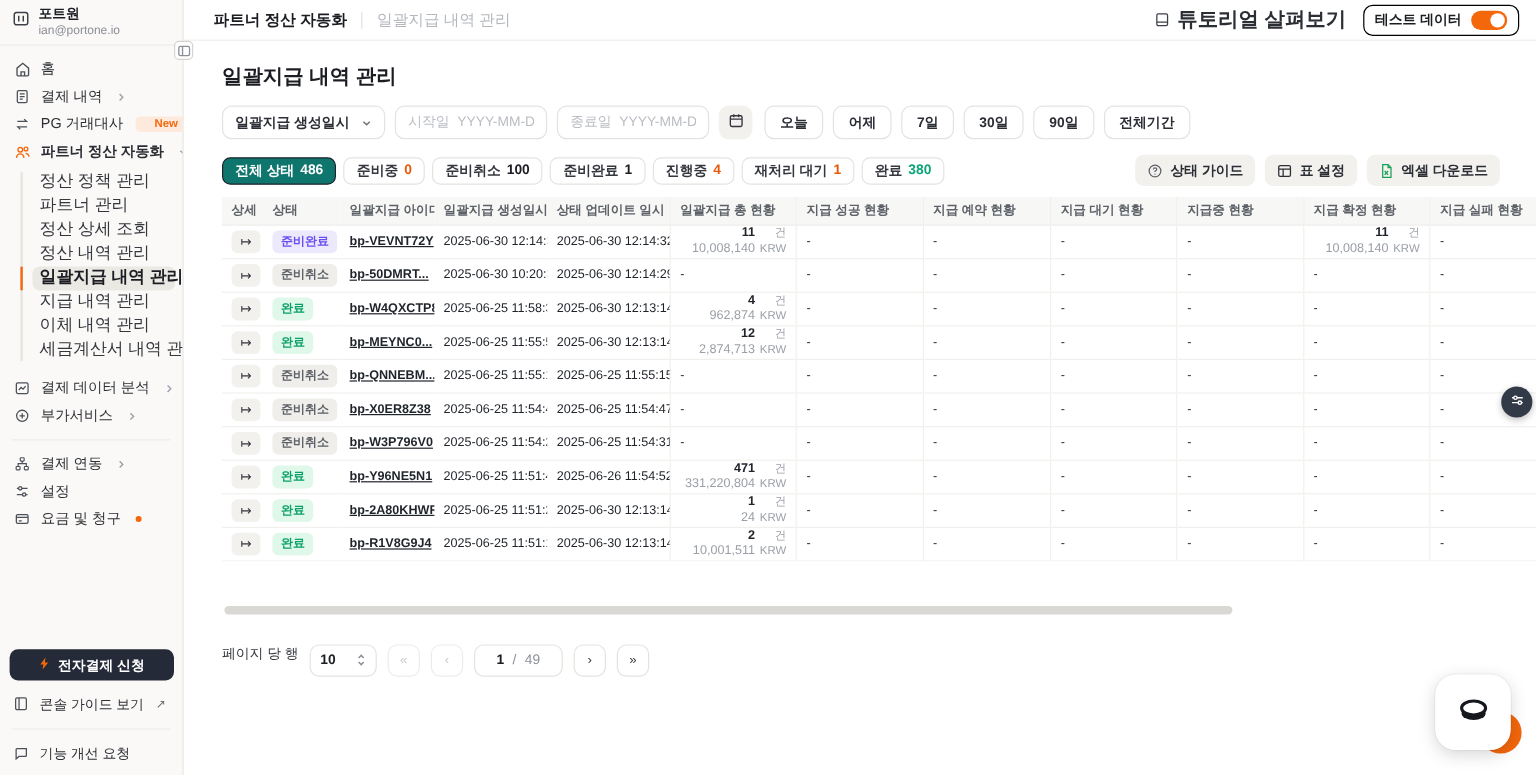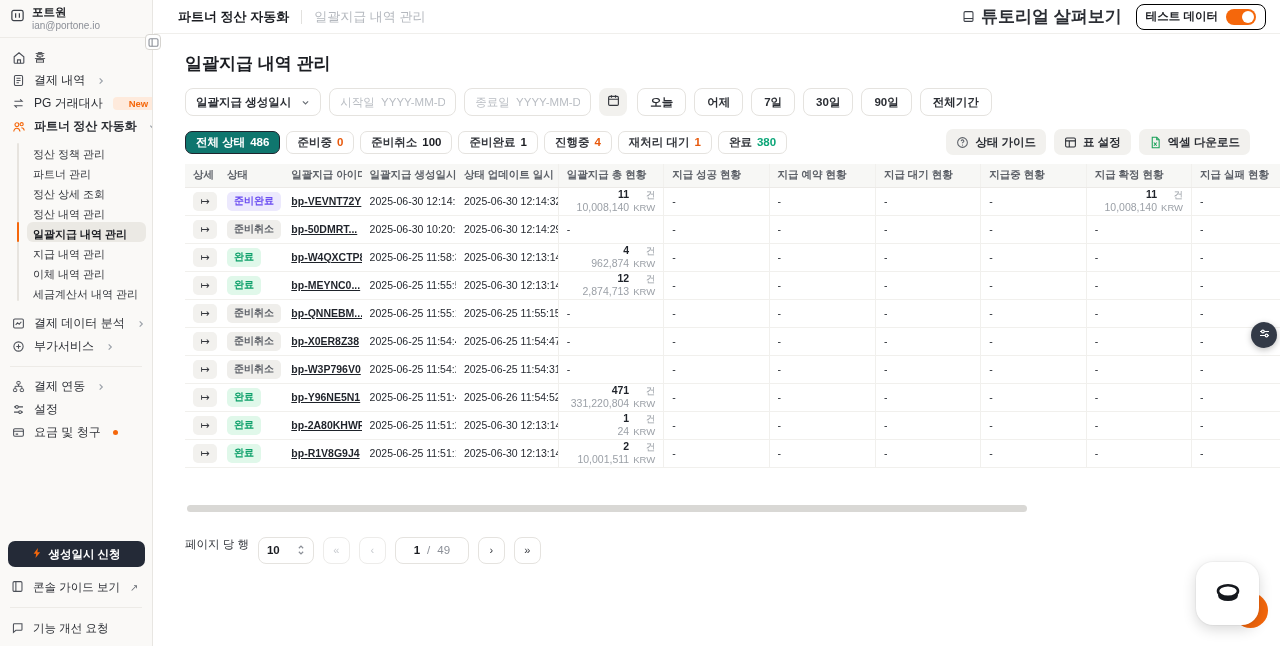--- a/index.html
+++ b/index.html
@@ -18,22 +18,22 @@
   .mi { position:relative; display:flex; align-items:center; gap:8px; height:23px; padding:0 7px; font-size:12px;
         color:#2b2e34; border-radius:6px; cursor:pointer; white-space:nowrap; }
   .mi .ic { width:15px; height:15px; display:flex; align-items:center; justify-content:center; color:#4c5058; flex:0 0 15px; }
   .mi-active .ic { color:#f5670b; }
   .mi-active .mi-label { font-weight:700; }
   .mi-arrow { color:#9aa0a8; display:flex; margin-left:4px; }
   .new-badge { font-size:9.5px; font-weight:700; color:#f5670b; background:#feeadc; border-radius:4px; padding:1px 16px; margin-left:2px; }
   .noti-dot { width:5px; height:5px; border-radius:50%; background:#f5670b; margin-left:4px; }
   .submenu { position:relative; margin:4px 0 8px 0; }
   .submenu-line { position:absolute; left:17px; top:1px; bottom:1px; width:2px; background:#e7e4df; border-radius:2px; }
-  .smi { position:relative; display:flex; align-items:flex-end; height:20px; margin-left:27px; margin-right:6px;
-         padding-left:6px; font-size:11px; color:#34373d; border-radius:6px; cursor:pointer; white-space:nowrap; }
+  .smi { position:relative; display:flex; align-items:flex-start; height:20px; margin-left:27px; margin-right:6px;
+         padding-left:6px; font-size:14px; color:#34373d; border-radius:6px; cursor:pointer; white-space:nowrap; }
   .smi-active { background:#ebe9e4; font-weight:700; color:#1b1d22; }
   .smi-active::before { content:''; position:absolute; left:-10px; top:0; width:2px; height:100%; background:#f5670b; border-radius:2px; }
   .side-div { height:1px; background:#edebe7; margin:8px 10px; }
   .side-foot { margin-top:auto; padding-bottom:6px; }
   .apply-btn { display:flex; align-items:center; justify-content:center; gap:6px; margin:0 8px 8px 8px; height:26px;
                background:#242a37; color:#fff; font-size:11.5px; font-weight:700; border:none; border-radius:7px; cursor:pointer; width:137px; }
   .foot-link { display:flex; align-items:center; gap:8px; height:24px; padding:0 11px; font-size:11.5px; color:#2b2e34; cursor:pointer; }
   .foot-link .ic { width:14px; height:14px; color:#4c5058; display:flex; }
   .ext-arrow { font-size:10px; color:#6b7077; margin-left:2px; }
   .collapse-btn { position:absolute; left:145px; top:34px; width:16px; height:16px; background:#fff; border:1px solid #d6d4d0;
@@ -293,21 +293,21 @@
           <span class="mi-label">요금 및 청구</span>
           <span class="noti-dot"></span>
         </div>
       </nav>
 
     <div class="side-foot">
       <button class="apply-btn">
         <span class="ic"><svg width="10" height="12" viewBox="0 0 12 14">
               <path d="M7 1L2 8h3l-.8 5L9.8 6H6.5z" fill="#f5670b"></path>
             </svg></span>
-        <span>생성일시 신청</span>
+        <span>전자결제 신청</span>
       </button>
       <div class="foot-link">
         <span class="ic">
             <svg width="13" height="13" viewBox="0 0 16 16" fill="none" stroke="currentColor" stroke-width="1.3">
               <rect x="2.5" y="2" width="11" height="12" rx="1.5"></rect>
               <path d="M6 2v12"></path>
             </svg>
           </span>
         <span>콘솔 가이드 보기</span>
         <span class="ext-arrow">↗</span>

